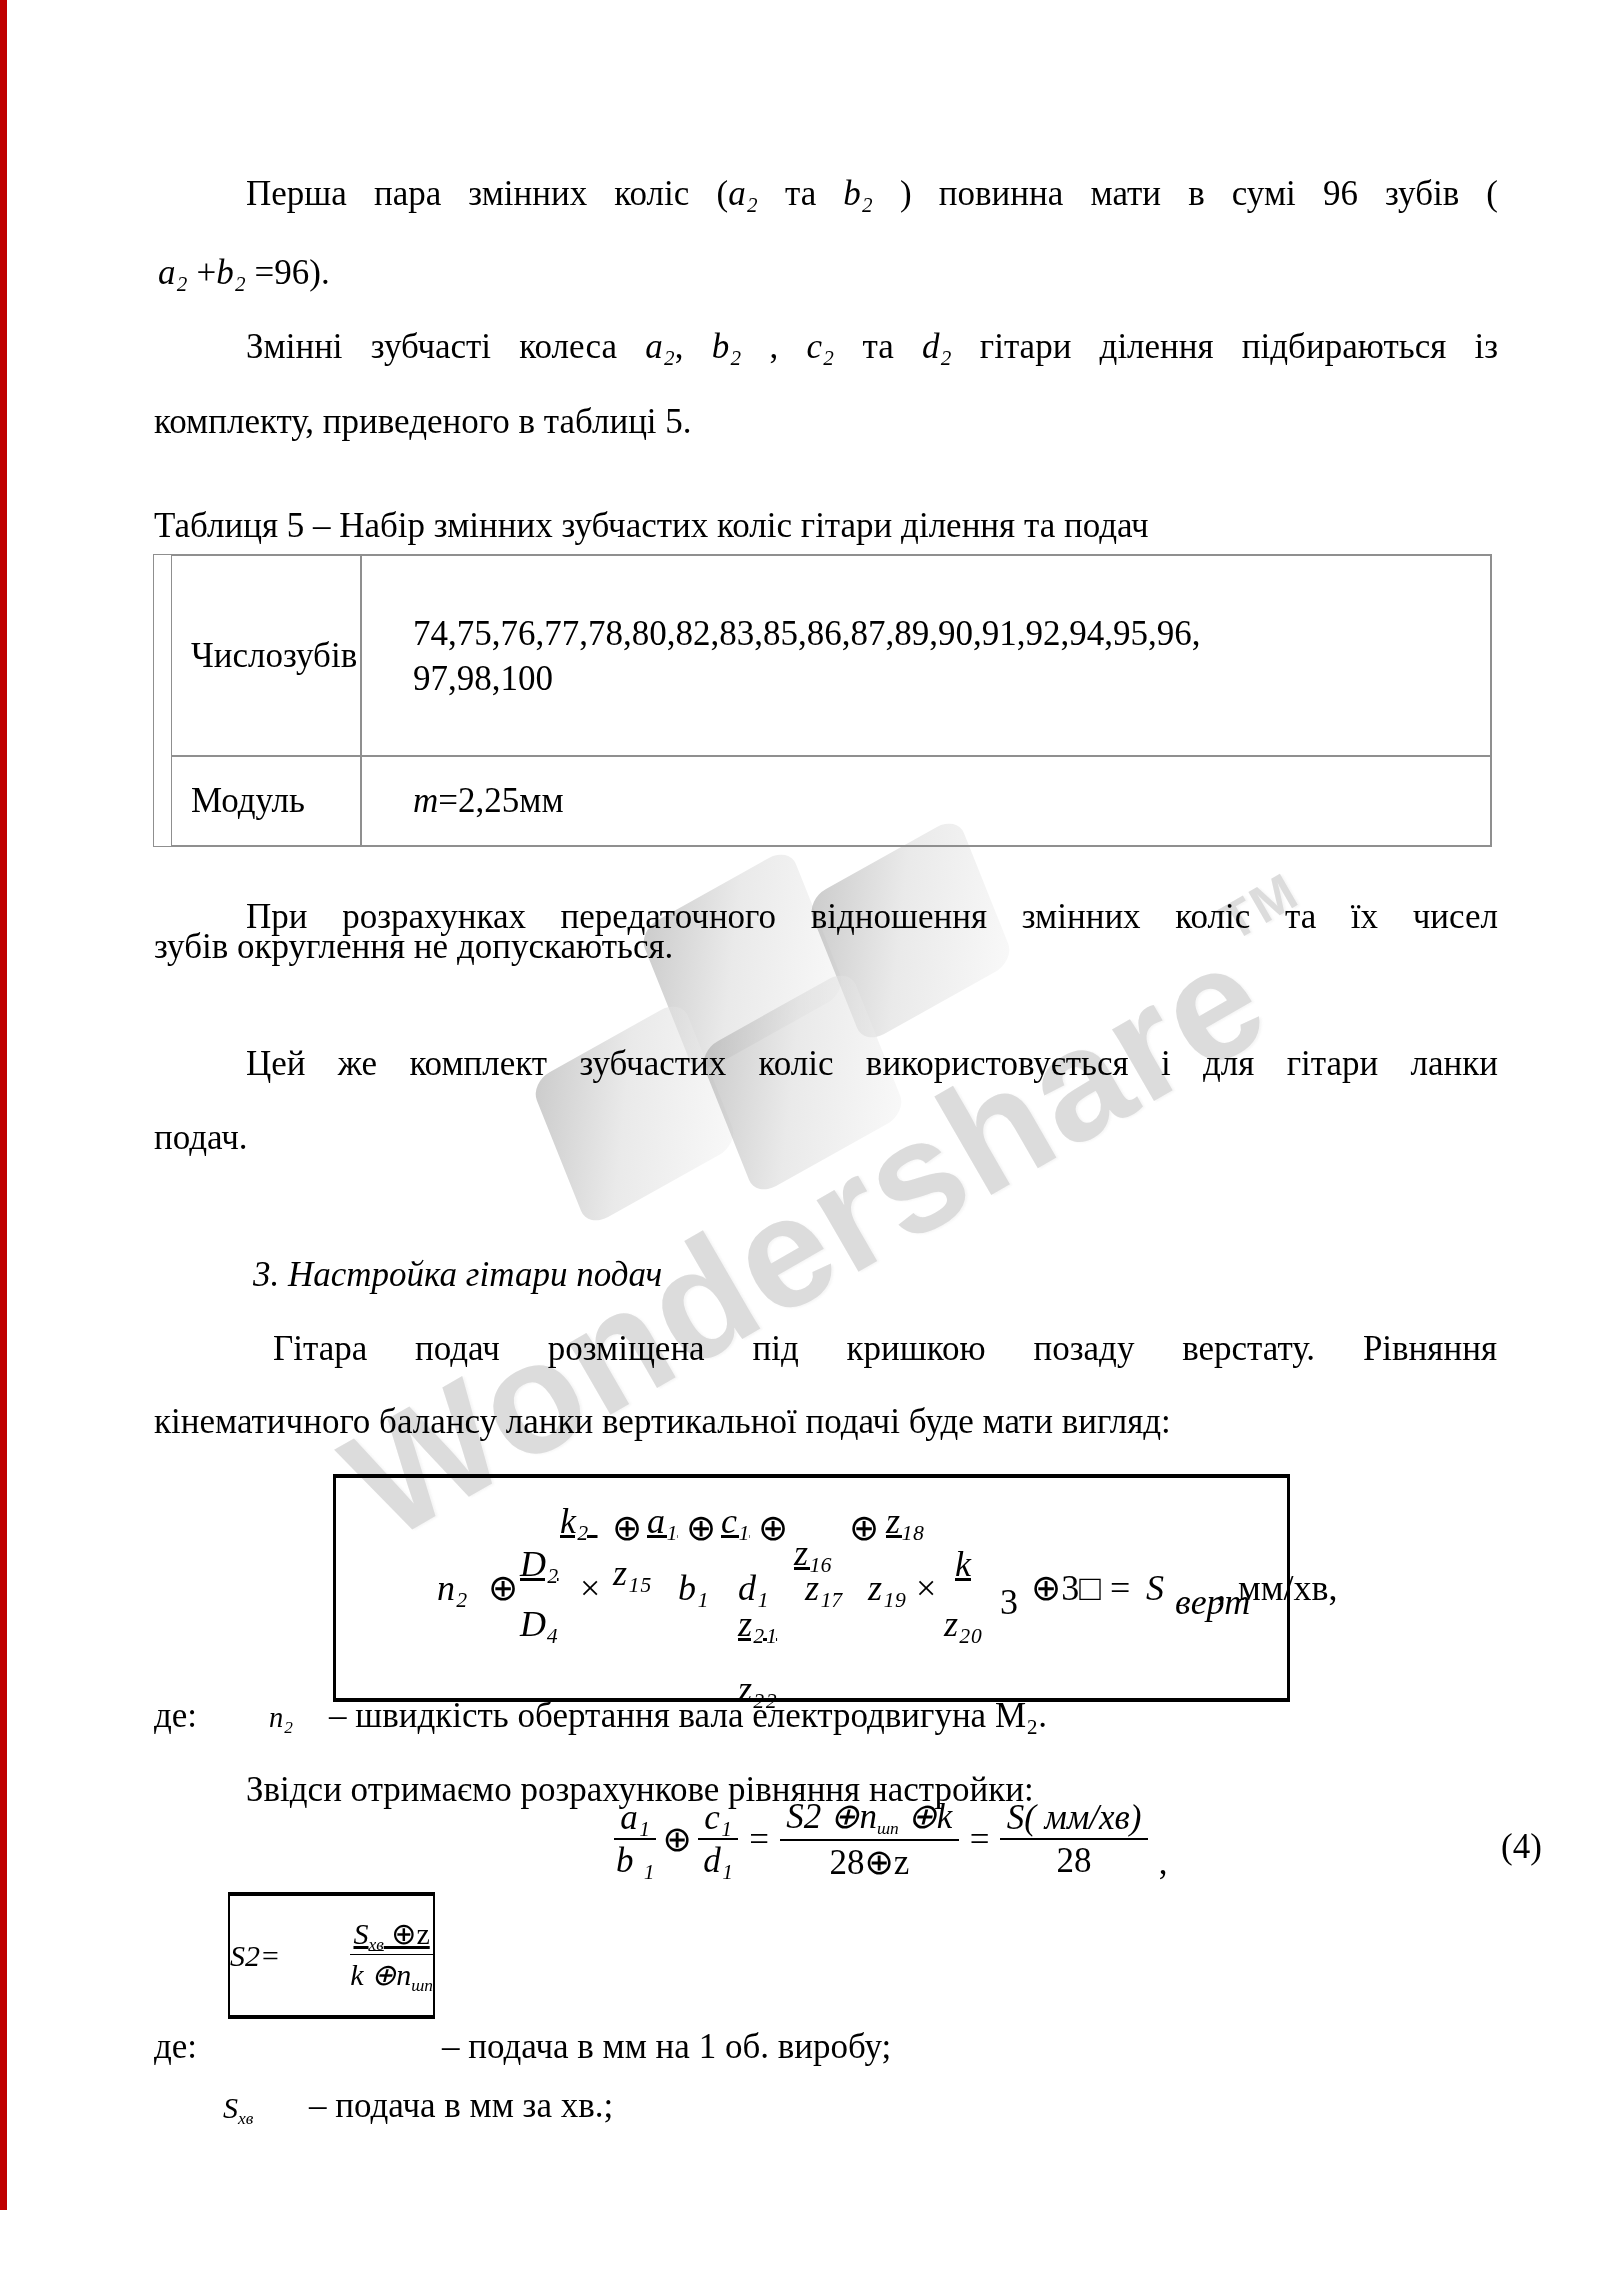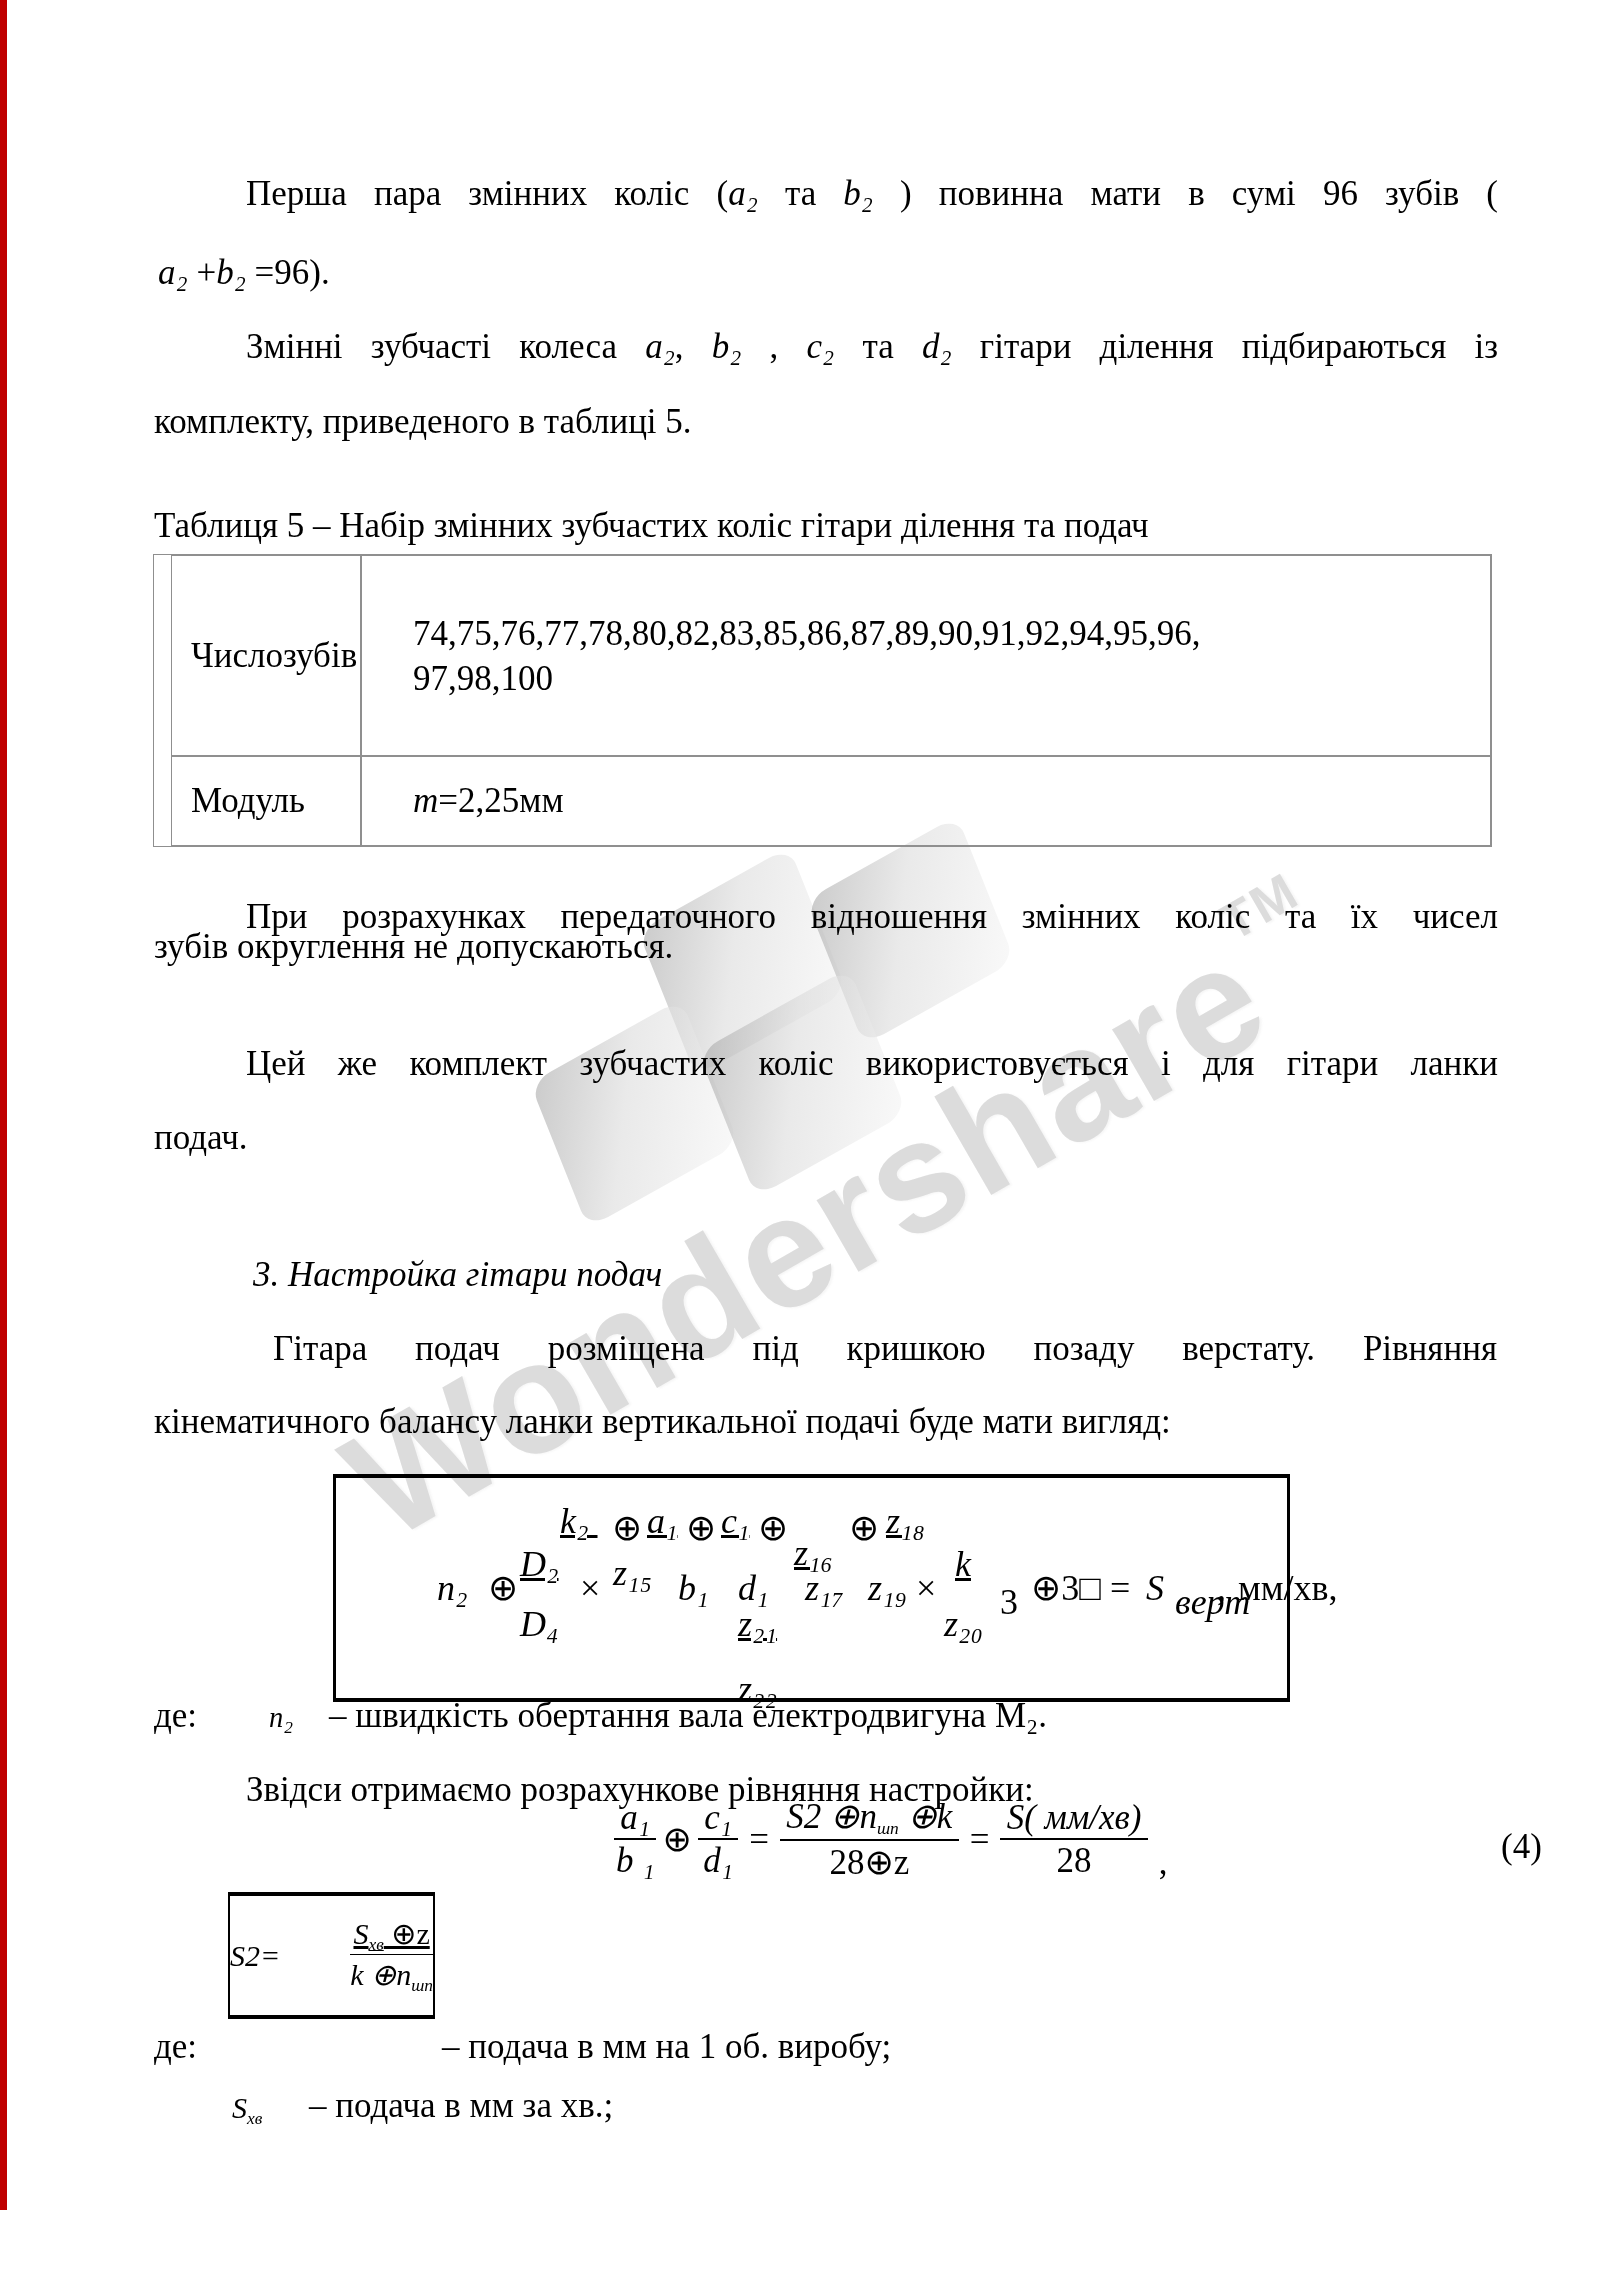--- a/index.html
+++ b/index.html
@@ -180,17 +180,17 @@
     <span class="var">S2=</span>
     <span class="frs">
       <span class="fn"><span class="var ul">S</span><span class="var cyrsub2 ul">хв</span><span class="ul"> ⊕z</span></span>
       <span class="fd"><span class="var">k ⊕n</span><span class="var cyrsub2">шп</span></span>
     </span>
   </div>
 
   <div class="line" style="left:154px;top:2026px;">де:</div>
   <div class="line" style="left:442px;top:2026px;">– подача в мм на 1 об. виробу;</div>
 
-  <div class="line" style="left:223px;top:2090px;font-size:30px;margin-left:9px;"><span class="var">S</span><span class="var cyrsub2">хв</span></div>
+  <div class="line" style="left:223px;top:2090px;font-size:30px;"><span class="var">S</span><span class="var cyrsub2">хв</span></div>
   <div class="line" style="left:309px;top:2085px;">– подача в мм за хв.;</div>
 
 </div>
 
 
 </body></html>

